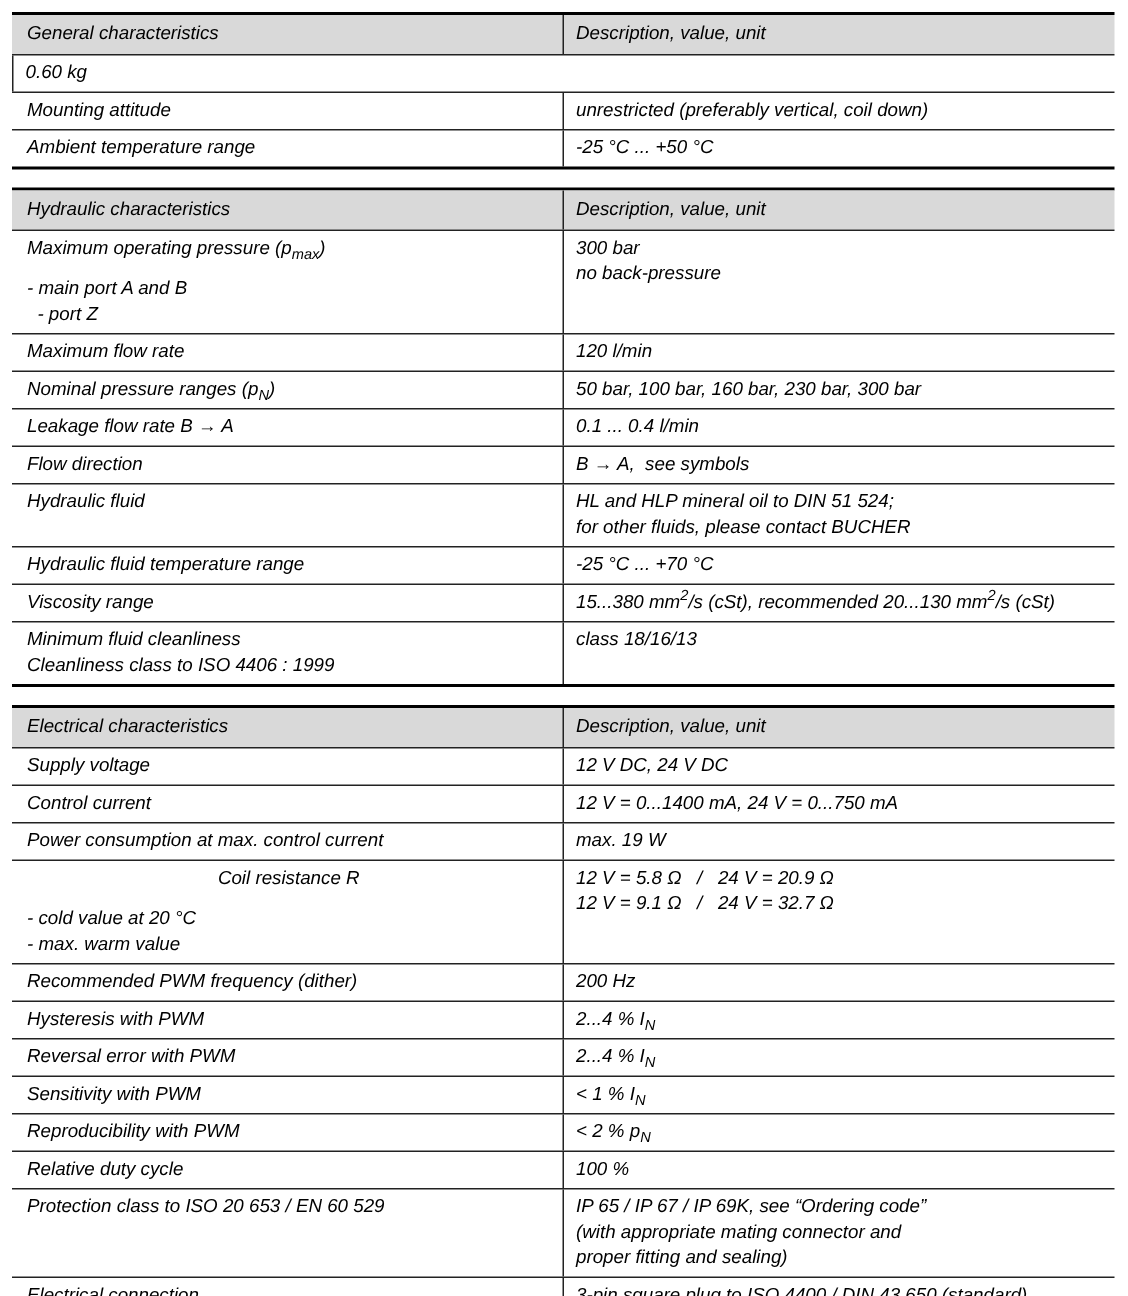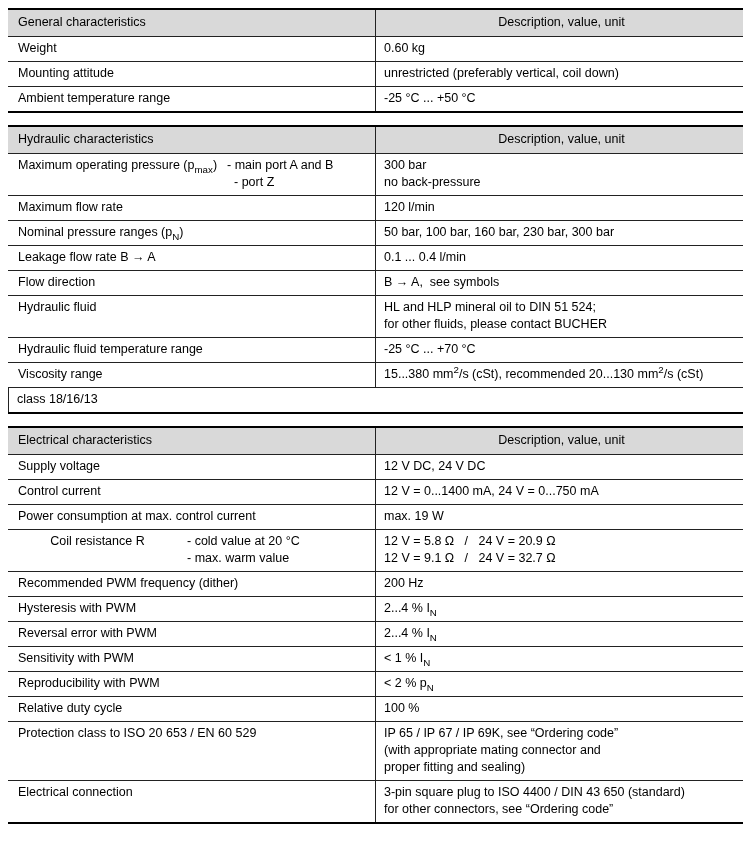--- a/index.html
+++ b/index.html
@@ -11,57 +11,50 @@
   }
   #sheet{padding:8px 9px 0 8px;}
   .table{
     border-top:2px solid var(--line-strong,#000);
     border-bottom:2px solid var(--line-strong,#000);
   }
   .table + .table{margin-top:12px;}
   .row{
     display:flex;align-items:stretch;
     border-top:1px solid var(--line-thin,#222);
-    min-height:25px;box-sizing:border-box;
+    min-height:25px;box-sizing:border-box;font-style:italic;
   }
   .row.header{
     border-top:none;
     background:var(--header-bg,#d9d9d9);
     min-height:26px;
   }
   .row.header .cell{display:flex;align-items:center;}
   .cell{box-sizing:border-box;}
   .cell.left{flex:0 0 367px;width:367px;padding:3px 8px 4px 10px;}
-  .cell.right{flex:1;border-left:1px solid var(--line-thin,#222);padding:3px 4px 4px 8px;justify-content:center;}
+  .cell.right{flex:1;border-left:1px solid var(--line-thin,#222);padding:3px 4px 4px 8px;}
   .line{line-height:17px;white-space:pre-wrap;}
-  .left-flex{display:flex;gap:10px;}
+  .left-flex{display:flex;gap:10px;flex-direction:column;}
   .sub .line{white-space:pre;}
   sub,sup{font-size:0.78em;line-height:0;}
 </style>
 </head>
 <body style="--header-bg: #d9d9d9; --line-strong: #000000; --line-thin: #222222; --text-color: #000000; background: rgb(255, 255, 255);">
 
 <div id="sheet">
     <div class="table">
       <div class="row header">
         <div class="cell left">
           <div class="line">General characteristics</div>
         </div>
         <div class="cell right">
           <div class="line">Description, value, unit</div>
         </div>
       </div>
       <div class="row">
-        <div class="cell left">
-          <div>
-            <div class="lab">
-              <div class="line">Weight</div>
-            </div>
-          </div>
-        </div>
         <div class="cell right">
           <div class="line">0.60 kg</div>
         </div>
       </div>
       <div class="row">
         <div class="cell left">
           <div>
             <div class="lab">
               <div class="line">Mounting attitude</div>
             </div>
@@ -189,20 +182,28 @@
             <div class="lab">
               <div class="line">Viscosity range</div>
             </div>
           </div>
         </div>
         <div class="cell right">
           <div class="line">15...380 mm<sup>2</sup>/s (cSt), recommended 20...130 mm<sup>2</sup>/s (cSt)</div>
         </div>
       </div>
       <div class="row">
+        <div class="cell left">
+          <div>
+            <div class="lab">
+              <div class="line">Minimum fluid cleanliness</div>
+              <div class="line">Cleanliness class to ISO 4406 : 1999</div>
+            </div>
+          </div>
+        </div>
         <div class="cell right">
           <div class="line">class 18/16/13</div>
         </div>
       </div>
     </div>
     <div class="table">
       <div class="row header">
         <div class="cell left">
           <div class="line">Electrical characteristics</div>
         </div>

